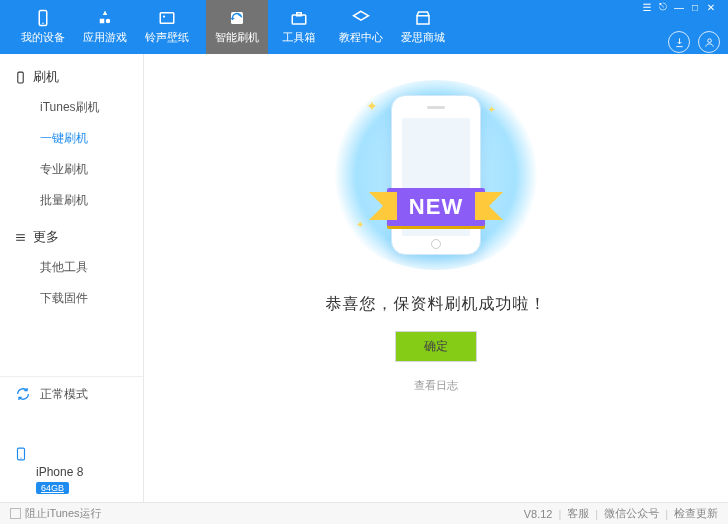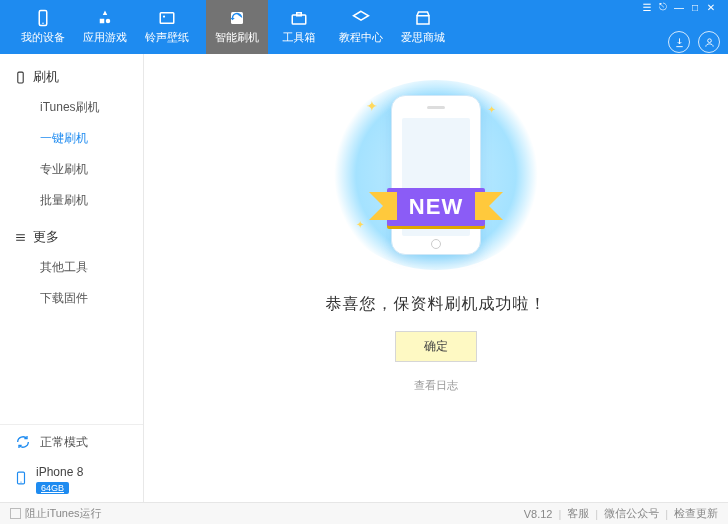--- a/index.html
+++ b/index.html
@@ -29,42 +29,42 @@
 .side-group-hdr { display: flex; align-items: center; gap: 6px; padding: 6px 14px; color: #333; font-size: 13px; }
 .side-group-hdr svg { width: 13px; height: 13px; fill: #333; }
 .side-item { padding: 7px 14px 7px 40px; color: #555; cursor: pointer; }
 .side-item.active { color: #1e8bf0; }
 .side-spacer { height: 6px; }
 
 .status-box { border-top: 1px solid #eee; padding: 8px 14px; display: flex; align-items: center; gap: 8px; color: #555; }
 .status-box .ic { width: 18px; height: 18px; display: flex; align-items: center; justify-content: center; }
 .device-box { padding: 6px 14px 8px; display: flex; align-items: center; gap: 8px; }
 .device-box .ic svg { width: 14px; height: 18px; fill: #1e8bf0; }
-.device-meta .name { font-size: 12px; color: #444; }
+.device-meta .name { font-size: 12px; color: #444; margin-top: 48px; }
 .device-meta .cap { display: inline-block; background: #1e8bf0; color: #fff; font-size: 9px; padding: 1px 5px; border-radius: 2px; margin-top: 3px; text-decoration: underline; }
 
 .check-row { border: 2px solid #e74c3c; margin: 2px 6px 6px 6px; padding: 6px 6px; display: flex; gap: 10px; }
 .chk { display: flex; align-items: center; gap: 4px; font-size: 11px; color: #888; cursor: pointer; }
 .chk .box { width: 11px; height: 11px; border: 1px solid #bbb; }
 
 .main { flex: 1; position: relative; padding-top: 26px; display: flex; flex-direction: column; align-items: center; }
 .hero { width: 220px; height: 190px; position: relative; display: flex; align-items: center; justify-content: center; }
 .burst { position: absolute; inset: 0; border-radius: 50%; background: radial-gradient(circle,#9fe0ff 0%, #68cfff 55%, #fff 70%); opacity: .6; }
 .phone { width: 90px; height: 160px; background: #fff; border-radius: 14px; border: 1px solid #d0e8f8; position: relative; z-index: 2; box-shadow: 0 4px 12px rgba(0,120,200,.15); }
 .phone::before { content:""; position:absolute; top:10px; left:50%; transform:translateX(-50%); width:18px; height:3px; background:#ddd; border-radius:2px; }
 .phone::after { content:""; position:absolute; top:22px; left:10px; right:10px; bottom:18px; background:#eef6fc; border-radius:2px; }
 .phone .home { position:absolute; bottom:5px; left:50%; transform:translateX(-50%); width:10px; height:10px; border:1px solid #ccc; border-radius:50%; }
 .ribbon { position:absolute; z-index:3; background:#8b5cf6; color:#fff; font-weight:800; font-size:22px; padding:6px 22px; border-radius:2px; letter-spacing:1px; box-shadow:0 3px 0 #e0a800; top: 96px; margin-top: 12px; }
 .ribbon::before,.ribbon::after{content:"";position:absolute;top:4px;width:0;height:0;border:14px solid #ffc93c;}
 .ribbon::before{left:-18px;border-left-color:transparent;}
 .ribbon::after{right:-18px;border-right-color:transparent;}
 .sparkle { position:absolute; color:#ffd95e; font-size:14px; z-index:4; }
 
 .msg { margin-top: 24px; font-size: 16px; color: #333; letter-spacing: 1px; }
-.ok-btn { margin-top: 16px; border:1px solid #d6d6d6; background:#fef9c3; padding:6px 28px; font-size:12px; color:#444; cursor:pointer; }
+.ok-btn { margin-top: 16px; border:1px solid #d6d6d6; background:#84cc16; padding:6px 28px; font-size:12px; color:#444; cursor:pointer; }
 .log-link { margin-top: 16px; font-size: 11px; color: #999; cursor:pointer; }
 
 .footer { height: 22px; background: #f7f7f7; border-top: 1px solid #e6e6e6; display:flex; align-items:center; font-size:11px; color:#888; padding:0 10px; }
 .footer .chk { color:#888; }
 .footer-right { margin-left:auto; display:flex; align-items:center; gap:6px; }
 .footer-right .sep { color:#ccc; }
 </style>
 </head>
 <body>
 

